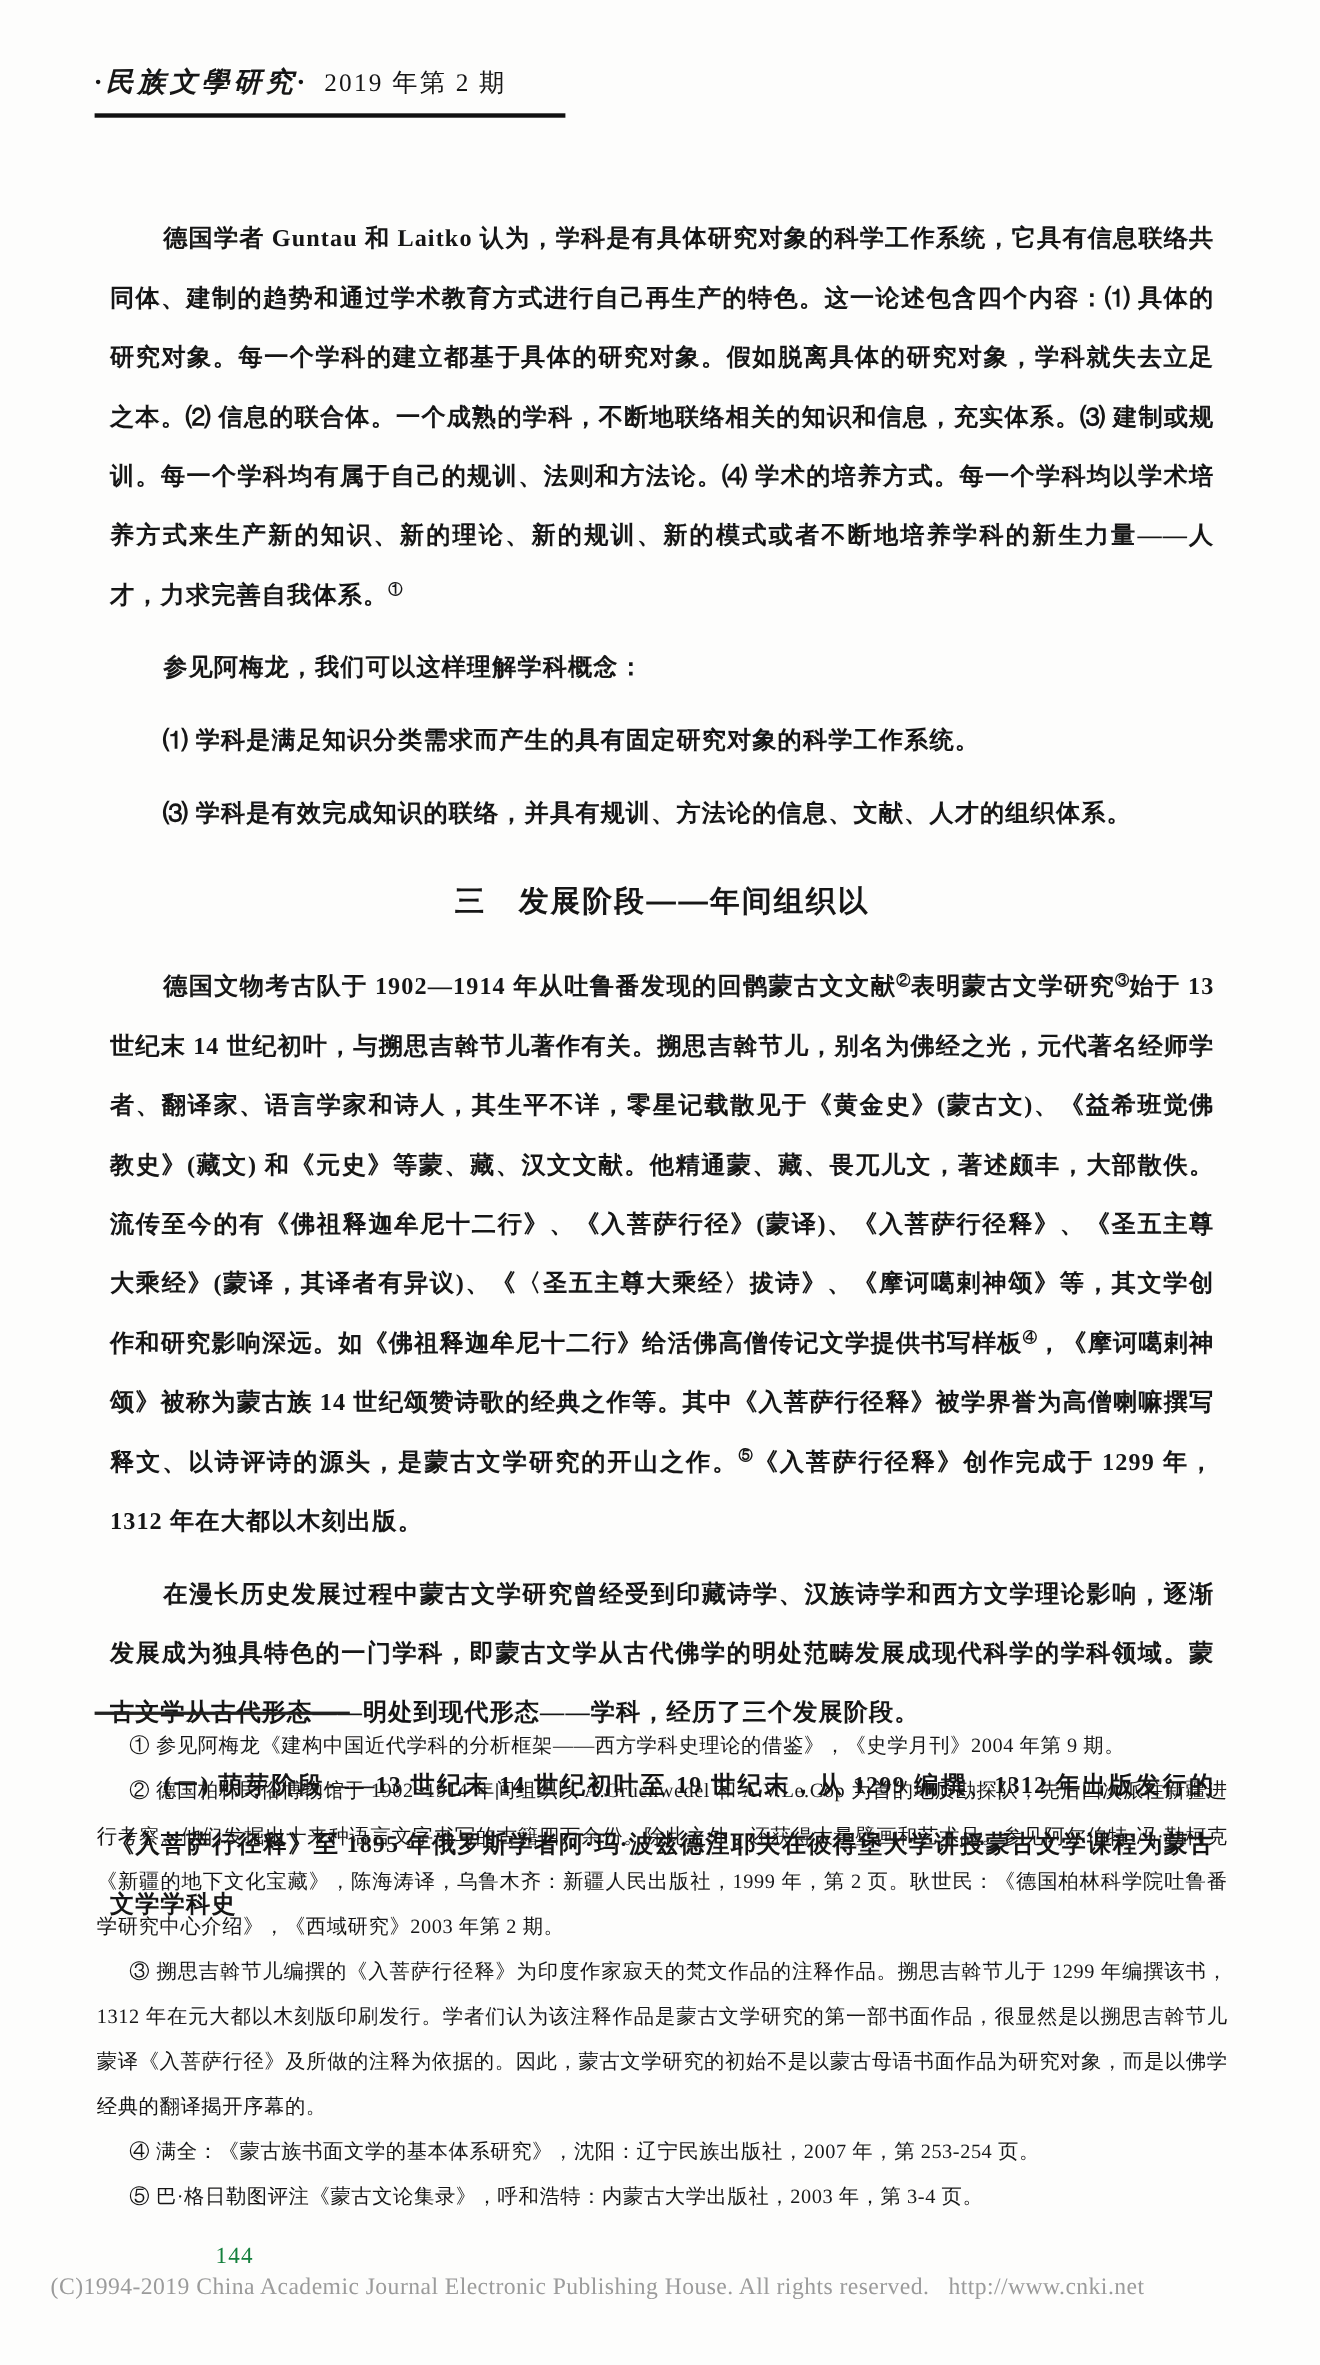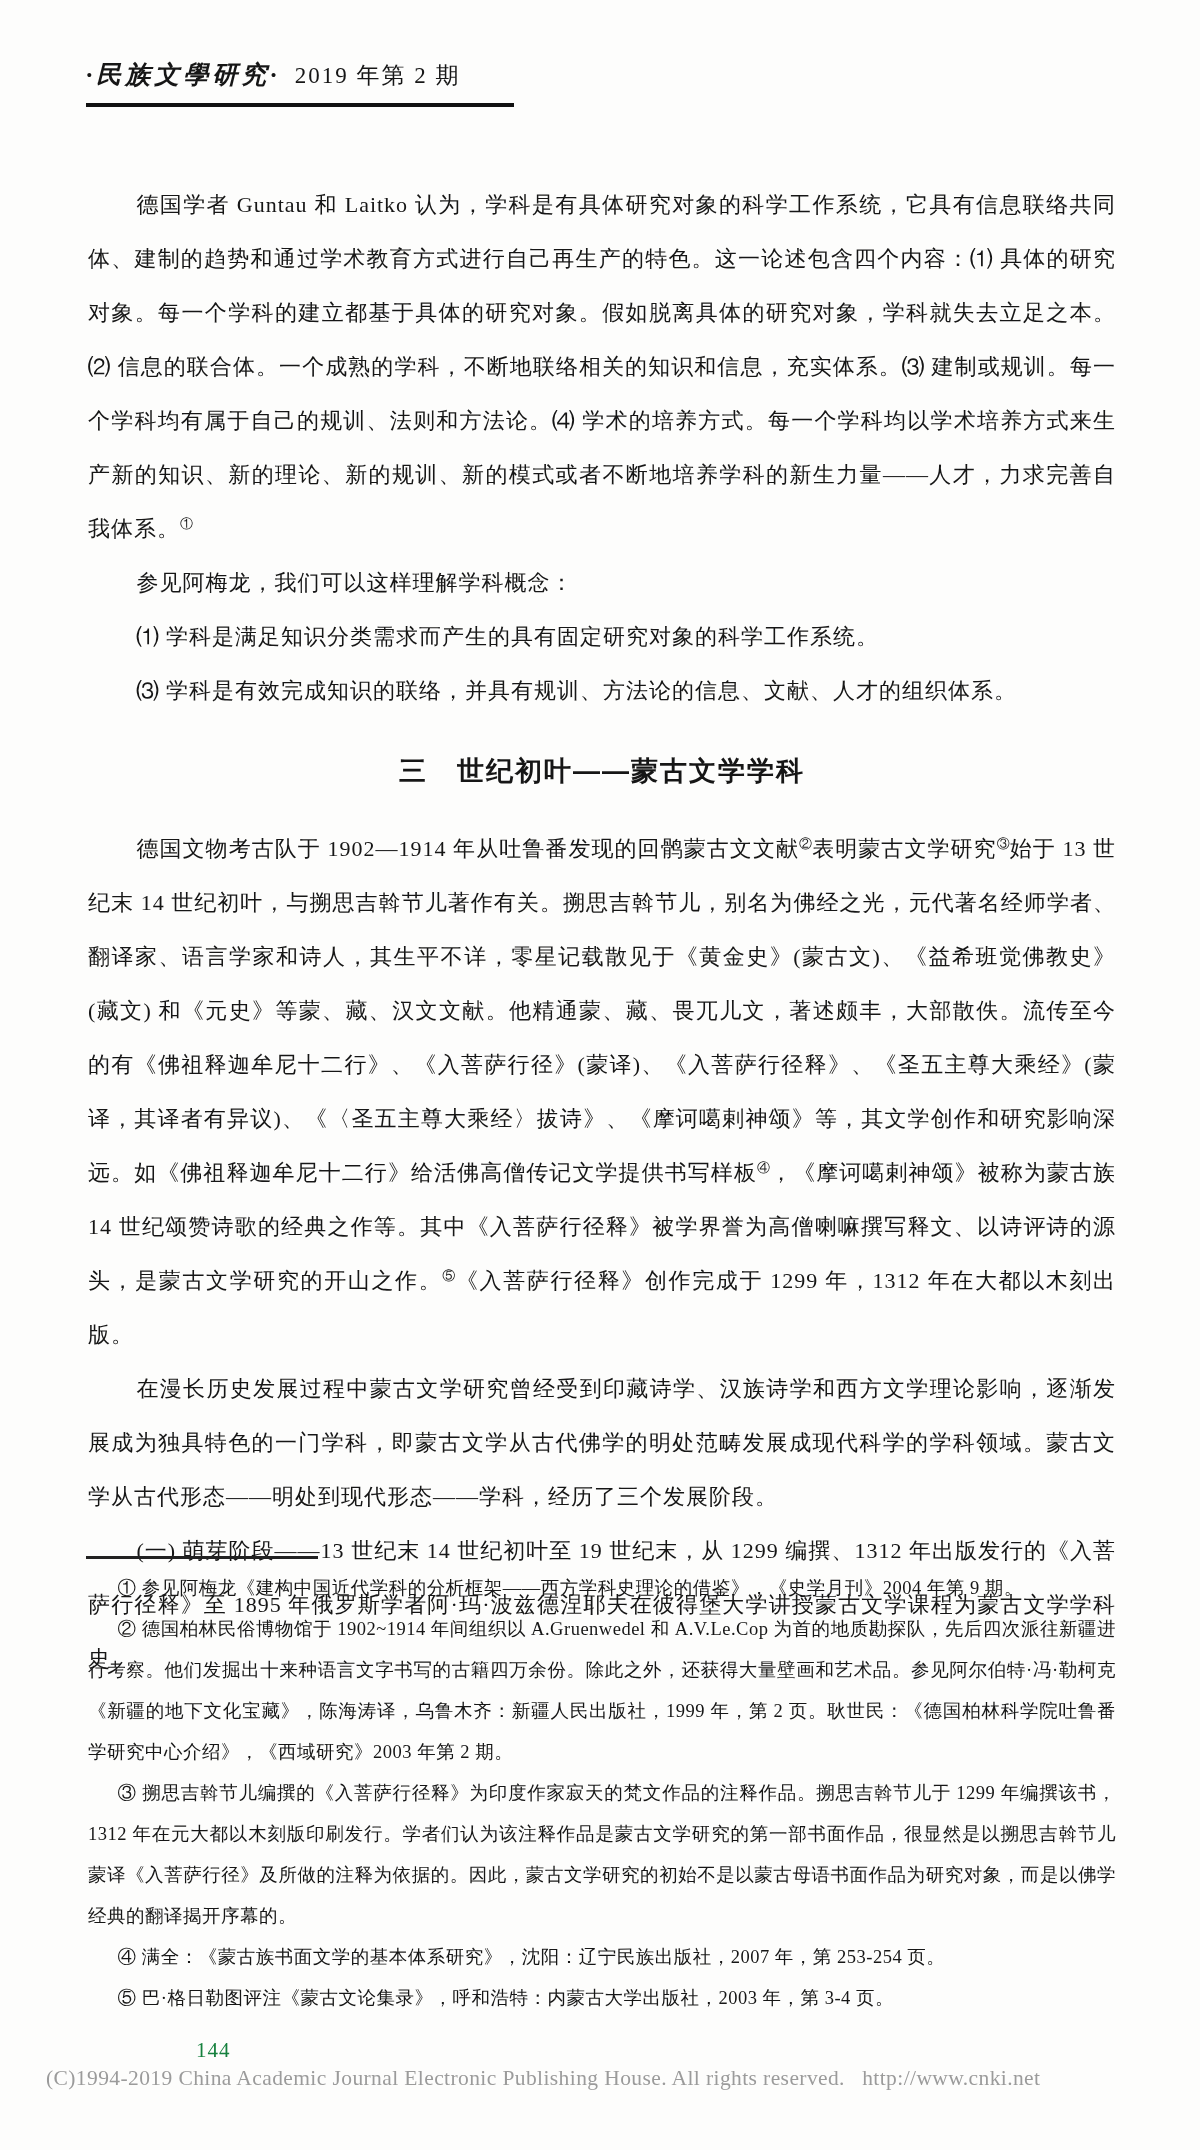--- a/index.html
+++ b/index.html
@@ -22,21 +22,21 @@
     letter-spacing:4px;
   }
   .issue-label{font-style:normal;font-weight:400;margin-left:6px;font-size:23px;letter-spacing:2px;}
   .header-rule{margin-top:12px;width:428px;border-top:4px solid #111;}
   
   .content{
     position:absolute;top:178px;left:88px;width:1028px;
     font-size:22px;line-height:54px;letter-spacing:1px;
     text-align:justify;
   }
-  .body-p{margin:0;text-indent:2.2em;}
+  .body-p{margin:12px;text-indent:2.2em;font-weight:bold;}
   .fn-ref{
     font-size:13px;vertical-align:super;line-height:0;letter-spacing:0;
   }
   .section-heading{
     text-align:center;
     font-family:"Liberation Sans","DejaVu Sans",sans-serif;
     font-weight:700;font-size:27px;letter-spacing:2px;
     margin:26px 0 24px 0;line-height:54px;
   }
   
@@ -74,21 +74,21 @@
     <div class="header-rule"></div>
   </header>
 
   <main class="content">
     <div id="intro-paragraphs">
         <p class="body-p"><span>德国学者 Guntau 和 Laitko 认为，学科是有具体研究对象的科学工作系统，它具有信息联络共同体、建制的趋势和通过学术教育方式进行自己再生产的特色。这一论述包含四个内容：⑴ 具体的研究对象。每一个学科的建立都基于具体的研究对象。假如脱离具体的研究对象，学科就失去立足之本。⑵ 信息的联合体。一个成熟的学科，不断地联络相关的知识和信息，充实体系。⑶ 建制或规训。每一个学科均有属于自己的规训、法则和方法论。⑷ 学术的培养方式。每一个学科均以学术培养方式来生产新的知识、新的理论、新的规训、新的模式或者不断地培养学科的新生力量——人才，力求完善自我体系。</span><sup class="fn-ref">①</sup></p>
         <p class="body-p"><span>参见阿梅龙，我们可以这样理解学科概念：</span></p>
         <p class="body-p"><span>⑴ 学科是满足知识分类需求而产生的具有固定研究对象的科学工作系统。</span></p>
         <p class="body-p"><span>⑶ 学科是有效完成知识的联络，并具有规训、方法论的信息、文献、人才的组织体系。</span></p>
       </div>
-    <h2 class="section-heading">三　世纪初叶——蒙古文学学科</h2>
+    <h2 class="section-heading">三　发展阶段——年间组织以</h2>
     <div id="section-paragraphs">
         <p class="body-p"><span>德国文物考古队于 1902—1914 年从吐鲁番发现的回鹘蒙古文文献</span><sup class="fn-ref">②</sup><span>表明蒙古文学研究</span><sup class="fn-ref">③</sup><span>始于 13 世纪末 14 世纪初叶，与搠思吉斡节儿著作有关。搠思吉斡节儿，别名为佛经之光，元代著名经师学者、翻译家、语言学家和诗人，其生平不详，零星记载散见于《黄金史》(蒙古文)、《益希班觉佛教史》(藏文) 和《元史》等蒙、藏、汉文文献。他精通蒙、藏、畏兀儿文，著述颇丰，大部散佚。流传至今的有《佛祖释迦牟尼十二行》、《入菩萨行径》(蒙译)、《入菩萨行径释》、《圣五主尊大乘经》(蒙译，其译者有异议)、《〈圣五主尊大乘经〉拔诗》、《摩诃噶剌神颂》等，其文学创作和研究影响深远。如《佛祖释迦牟尼十二行》给活佛高僧传记文学提供书写样板</span><sup class="fn-ref">④</sup><span>，《摩诃噶剌神颂》被称为蒙古族 14 世纪颂赞诗歌的经典之作等。其中《入菩萨行径释》被学界誉为高僧喇嘛撰写释文、以诗评诗的源头，是蒙古文学研究的开山之作。</span><sup class="fn-ref">⑤</sup><span>《入菩萨行径释》创作完成于 1299 年，1312 年在大都以木刻出版。</span></p>
         <p class="body-p"><span>在漫长历史发展过程中蒙古文学研究曾经受到印藏诗学、汉族诗学和西方文学理论影响，逐渐发展成为独具特色的一门学科，即蒙古文学从古代佛学的明处范畴发展成现代科学的学科领域。蒙古文学从古代形态——明处到现代形态——学科，经历了三个发展阶段。</span></p>
         <p class="body-p"><span>(一) 萌芽阶段——13 世纪末 14 世纪初叶至 19 世纪末，从 1299 编撰、1312 年出版发行的《入菩萨行径释》至 1895 年俄罗斯学者阿·玛·波兹德涅耶夫在彼得堡大学讲授蒙古文学课程为蒙古文学学科史</span></p>
       </div>
   </main>
 
   <div class="footnote-rule"></div>
 
   <section class="footnotes" id="footnote-list">

